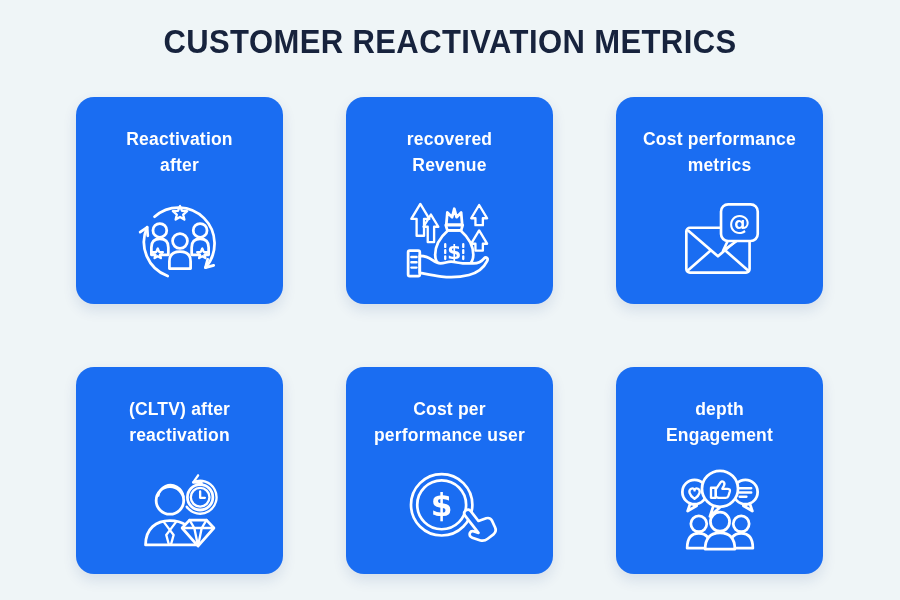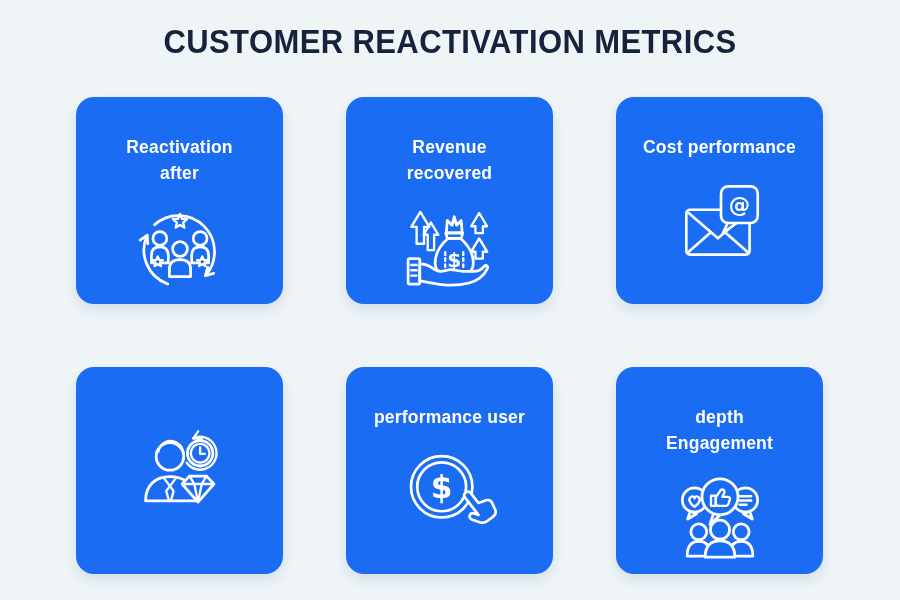--- a/index.html
+++ b/index.html
@@ -16,21 +16,21 @@
     transform:scaleY(1.06);
   }
   .grid{
     position:absolute;left:76px;top:97px;
     display:grid;grid-template-columns:repeat(3,207px);
     grid-auto-rows:207px;gap:63px;
   }
   .card{
     width:207px;height:207px;border-radius:18px;
     background:#1A6DF2;
-    box-sizing:border-box;padding-top:37px;
+    box-sizing:border-box;padding-top:29px;
     display:flex;flex-direction:column;align-items:center;
     box-shadow:0 6px 14px rgba(23,60,130,0.12);
   }
   .card-title{
     color:#FFFFFF;font-size:17.5px;font-weight:700;
     line-height:26px;text-align:center;letter-spacing:0.2px;
   }
   .card-title span{display:block;}
   .icon{margin-top:9px;}
   
@@ -70,22 +70,22 @@
       <g>
         <path class="s2 f" d="M50 18 L48.1 22.5 L43.3 22.8 L47 26 L45.9 30.7 L50 28.2 L54.1 30.7 L53 26 L56.7 22.8 L51.9 22.5 Z"></path>
         <path class="s2 f" d="M29 58 L27.65 61.2 L24.25 61.45 L26.85 63.7 L26.05 67.05 L29 65.25 L31.95 67.05 L31.15 63.7 L33.75 61.45 L30.35 61.2 Z"></path>
         <path class="s2 f" d="M71 58 L69.65 61.2 L66.25 61.45 L68.85 63.7 L68.05 67.05 L71 65.25 L73.95 67.05 L73.15 63.7 L75.75 61.45 L72.35 61.2 Z"></path>
       </g>
     </svg>
   </div>
 
   <div class="card">
     <div class="card-title">
+      <span>recovered</span>
       <span>Revenue</span>
-      <span>recovered</span>
     </div>
     <svg class="icon" width="110" height="106" viewBox="0 0 100 100" aria-label="hand-money-bag-growth-icon">
       <g>
         <path class="s2" d="M18.5 46 V30 H13.5 L22 16 L30.5 30 H25.5 V46 Z"></path>
         <path class="s2" d="M29 52 V37.5 H25 L32 26 L39 37.5 H35 V52 Z"></path>
         <path class="s2" d="M74 36 V29.5 H70 L77.5 17 L85 29.5 H81 V36 Z"></path>
         <path class="s2" d="M74 60 V53.5 H70 L77.5 41 L85 53.5 H81 V60 Z"></path>
       </g>
       <g>
         <path class="s f" d="M48 41 C40 48 36 56 36 64 C36 73 43 77.5 54 77.5 C65 77.5 72 73 72 64 C72 56 68 48 60 41 Z"></path>
@@ -99,36 +99,41 @@
         <rect class="s" x="10.5" y="60" width="11" height="24" rx="1.5"></rect>
         <path class="s2" d="M13.5 66 h5 M13.5 71 h5 M13.5 76 h5"></path>
         <path class="s f" d="M21.5 65 C26 65 30 66.5 33.5 69 C36 70.8 38 72 41 72 C45 72 47 70.5 51 70.5 C55 70.5 58 72 62 72 L72 72 C76 72 80 70 82 67.5 C84 65.5 86.5 67 85 70 C82 76 76 81 68 83 C60 85 50 85.5 42 84.5 C34 83.5 27 82 21.5 81 Z"></path>
       </g>
     </svg>
   </div>
 
   <div class="card">
     <div class="card-title">
       <span>Cost performance</span>
+      <span>metrics</span>
     </div>
     <svg class="icon" width="102" height="104" viewBox="0 0 100 100" aria-label="envelope-at-bubble-icon">
       <g>
         <rect class="s" x="17" y="39" width="62" height="44" rx="3.5"></rect>
         <path class="s" d="M19 42 L48 67 L77 42"></path>
         <path class="s" d="M19 80.5 L40.5 61.5 M77 80.5 L55.5 61.5"></path>
       </g>
       <g>
         <path class="s f" d="M58 51 L53 61.5 L67 51.5 Z"></path>
         <rect class="s f" x="51" y="16" width="36" height="36" rx="7"></rect>
         <text class="t" x="69" y="41.5" font-size="21" text-anchor="middle">@</text>
       </g>
     </svg>
   </div>
 
   <div class="card">
+    <div class="card-title">
+      <span>(CLTV) after</span>
+      <span>reactivation</span>
+    </div>
     <svg class="icon" width="110" height="106" viewBox="0 0 100 100" aria-label="customer-time-diamond-icon">
       <g>
         <path class="s2" d="M56.3 46.9 A15.5 15.5 0 1 0 62.5 23.9"></path>
         <path class="s2" d="M62.5 23.9 l8 0.7 M62.5 23.9 l4.6 -6.6"></path>
         <circle class="s" cx="69" cy="38" r="12"></circle>
         <circle class="s2" cx="69" cy="38" r="8.8"></circle>
         <path class="s2" d="M69 32.5 V38.5 H73.5"></path>
       </g>
       <g>
         <circle class="s f" cx="40.5" cy="41" r="13"></circle>
@@ -139,20 +144,21 @@
       </g>
       <g>
         <path class="s f" d="M59 59.5 H75 L82 67 L67 84 L52 67 Z"></path>
         <path class="s2" d="M52 67 H82 M59 59.5 L63.5 67 L67 84 L70.5 67 L75 59.5"></path>
       </g>
     </svg>
   </div>
 
   <div class="card">
     <div class="card-title">
+      <span>Cost per</span>
       <span>performance user</span>
     </div>
     <svg class="icon" width="104" height="106" viewBox="0 0 100 100" aria-label="dollar-coin-pointer-icon">
       <g>
         <circle class="s" cx="42" cy="45" r="29.5"></circle>
         <circle class="s" cx="42" cy="45" r="23.5"></circle>
         <text class="t" x="42" y="56" font-size="30" font-weight="400" text-anchor="middle">$</text>
       </g>
       <g transform="translate(71,63) rotate(-38)">
         <path class="s f" d="M-3.5 18 L-8 11 Q-10 7.5 -7 6 Q-4.5 4.8 -2.5 8 L-0.5 11 V-10 Q-0.5 -13.5 3 -13.5 Q6.5 -13.5 6.5 -10 V2 L14 4.5 Q17.5 6 17 9.5 L15.5 16 Q14.5 21 10 21 L3 21 Q-1 21 -3.5 18 Z"></path>

